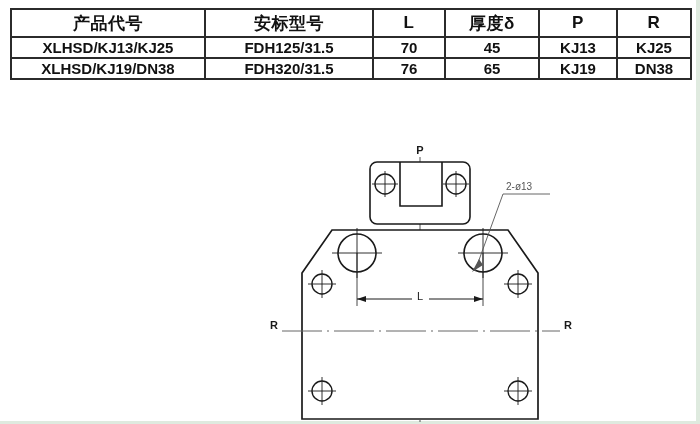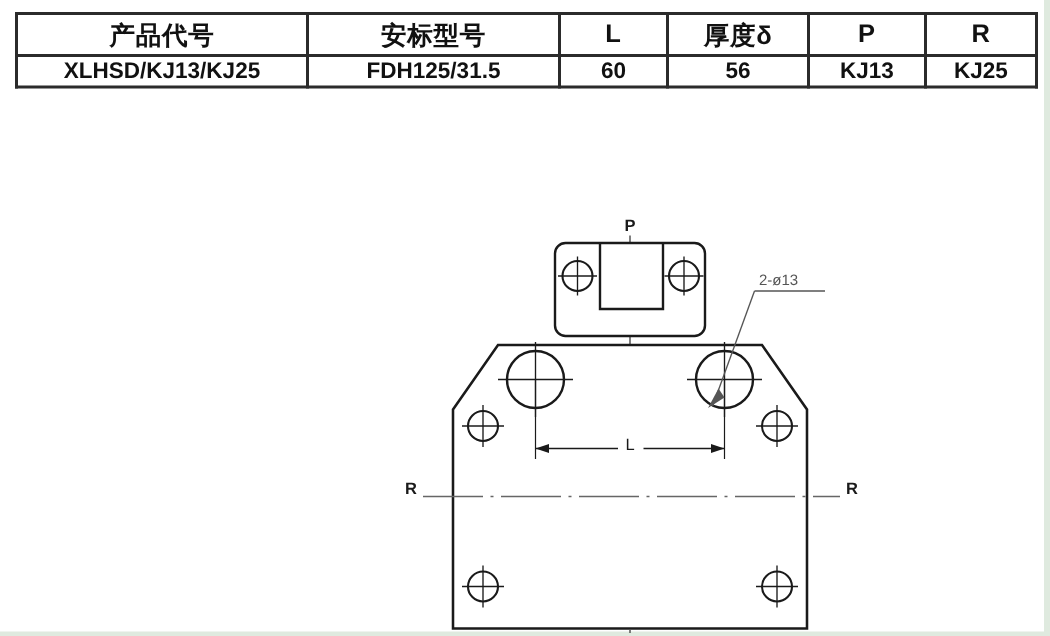--- a/index.html
+++ b/index.html
@@ -117,24 +117,32 @@
           <th class="c2">L</th>
           <th class="c3">厚度δ</th>
           <th class="c4">P</th>
           <th class="c5">R</th>
         </tr>
       </thead>
       <tbody>
         <tr>
           <td class="c0">XLHSD/KJ13/KJ25</td>
           <td class="c1">FDH125/31.5</td>
-          <td class="c2">60</td>
-          <td class="c3">56</td>
+          <td class="c2">70</td>
+          <td class="c3">45</td>
           <td class="c4">KJ13</td>
           <td class="c5">KJ25</td>
+        </tr>
+        <tr>
+          <td class="c0">XLHSD/KJ19/DN38</td>
+          <td class="c1">FDH320/31.5</td>
+          <td class="c2">76</td>
+          <td class="c3">65</td>
+          <td class="c4">KJ19</td>
+          <td class="c5">DN38</td>
         </tr>
       </tbody>
     </table>
   </div>
 
   <div id="drawing">
     <svg width="380" height="285" viewBox="0 0 380 285" xmlns="http://www.w3.org/2000/svg">
 
       <line x1="160" y1="14" x2="160" y2="285" stroke="#555555" stroke-width="1" stroke-dasharray="42,5,2,5"></line>
 

